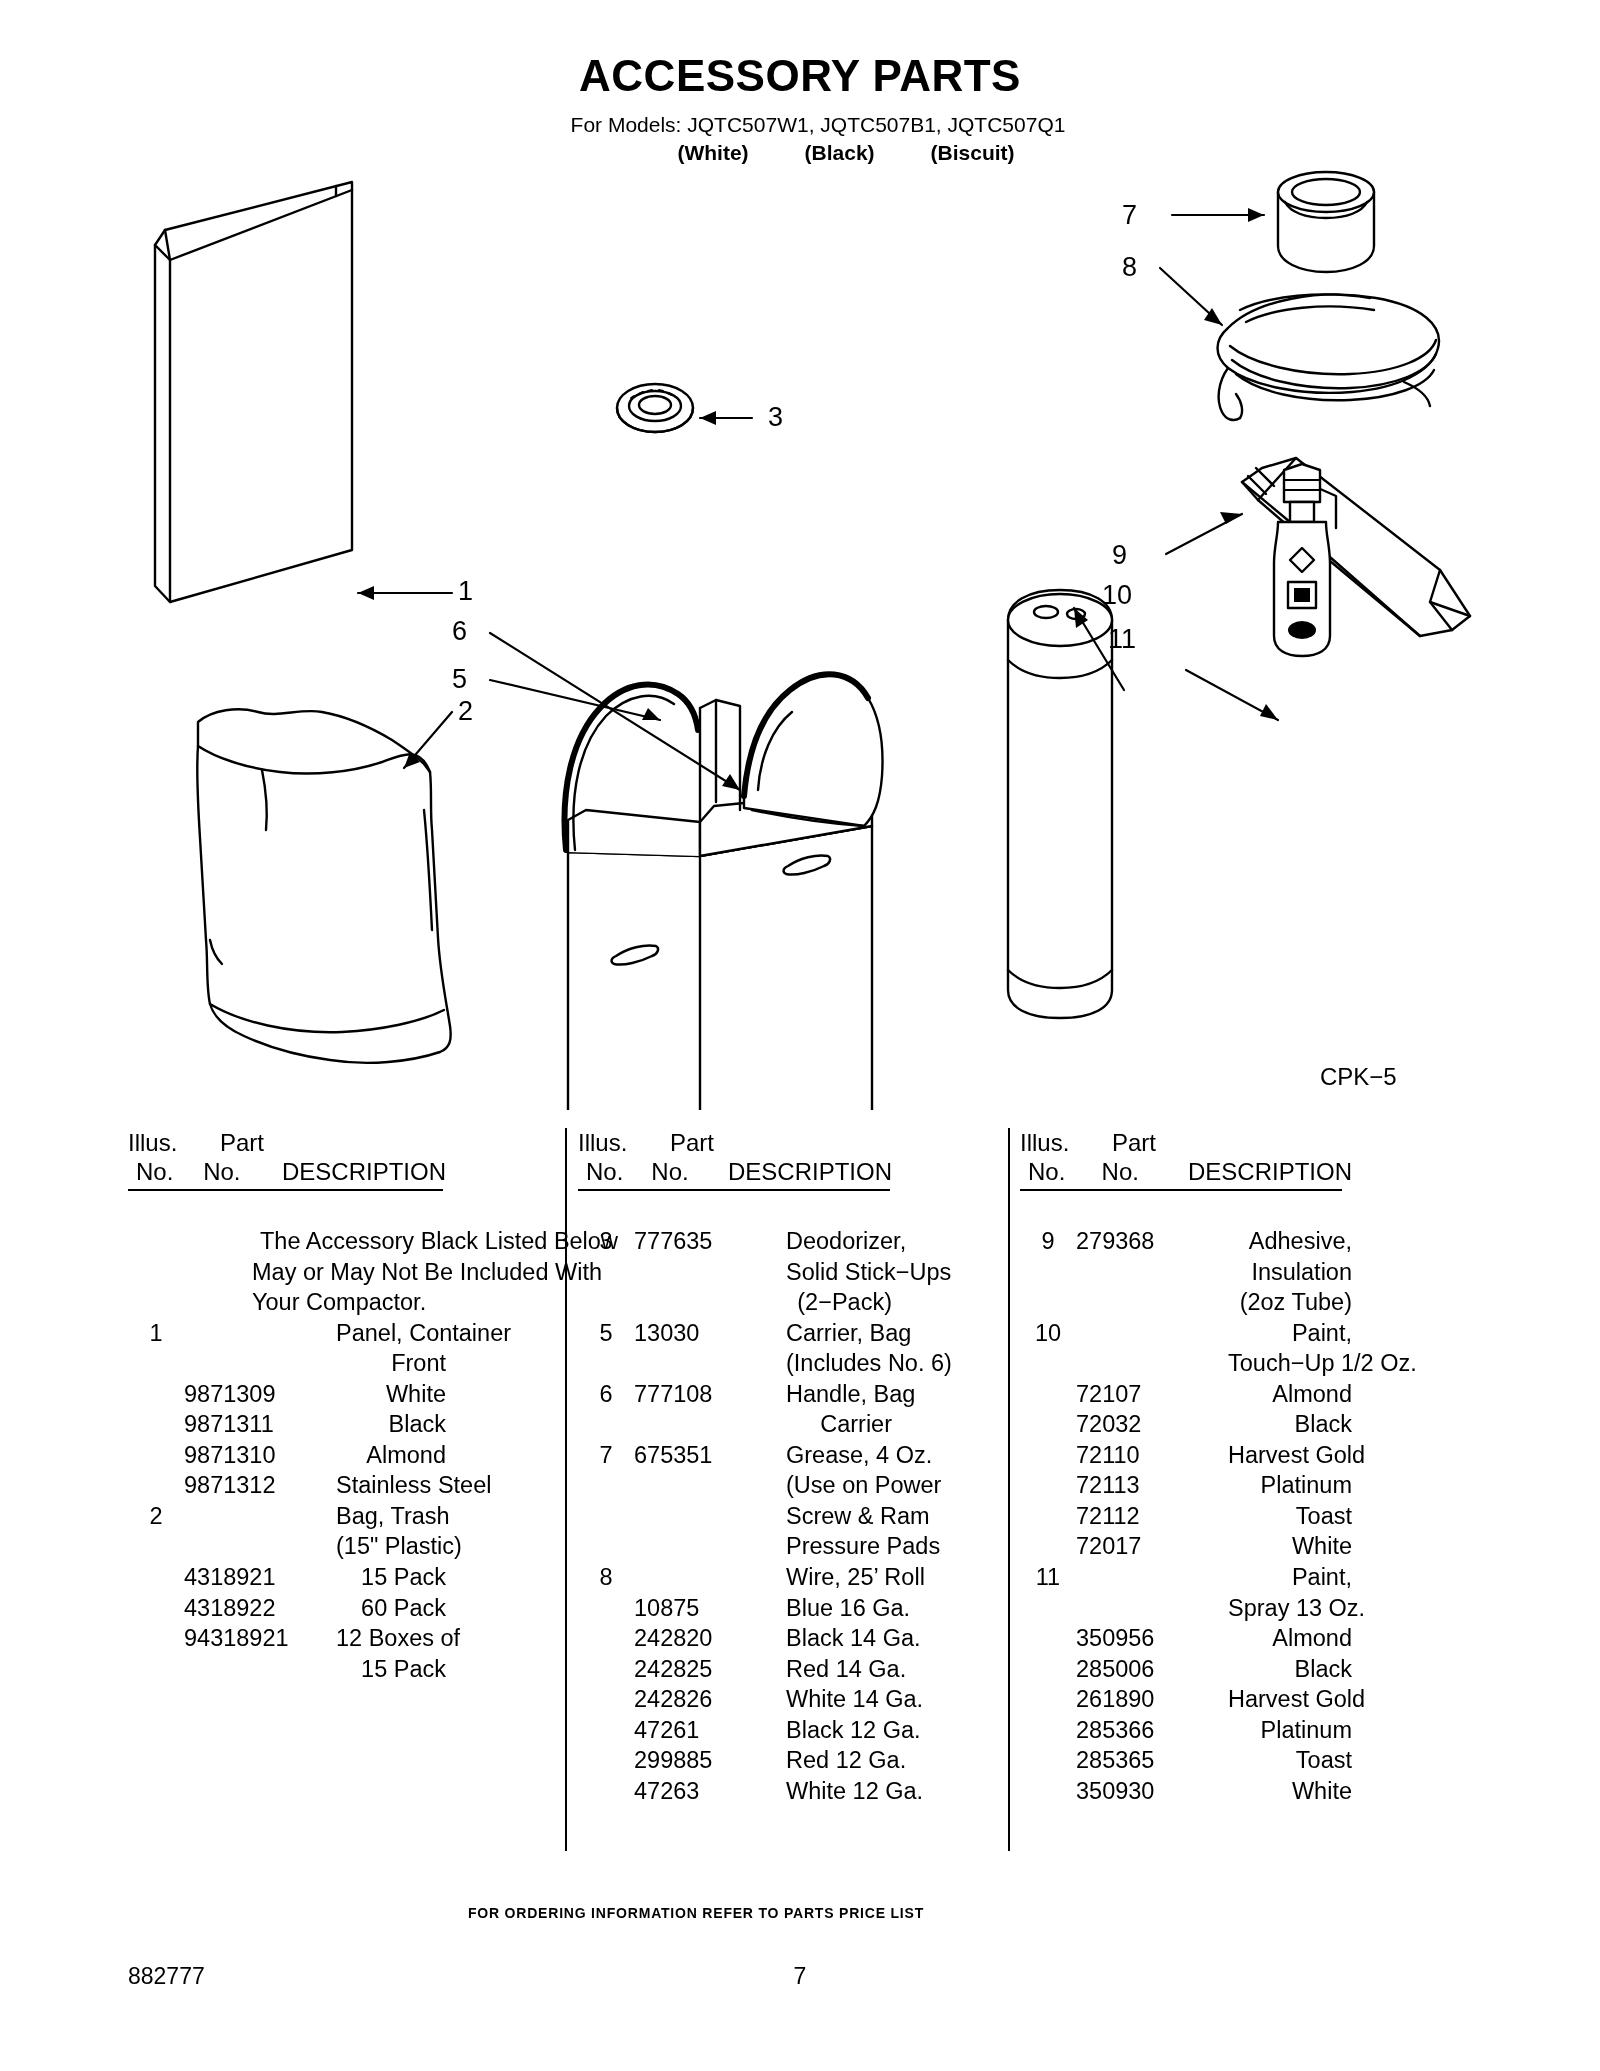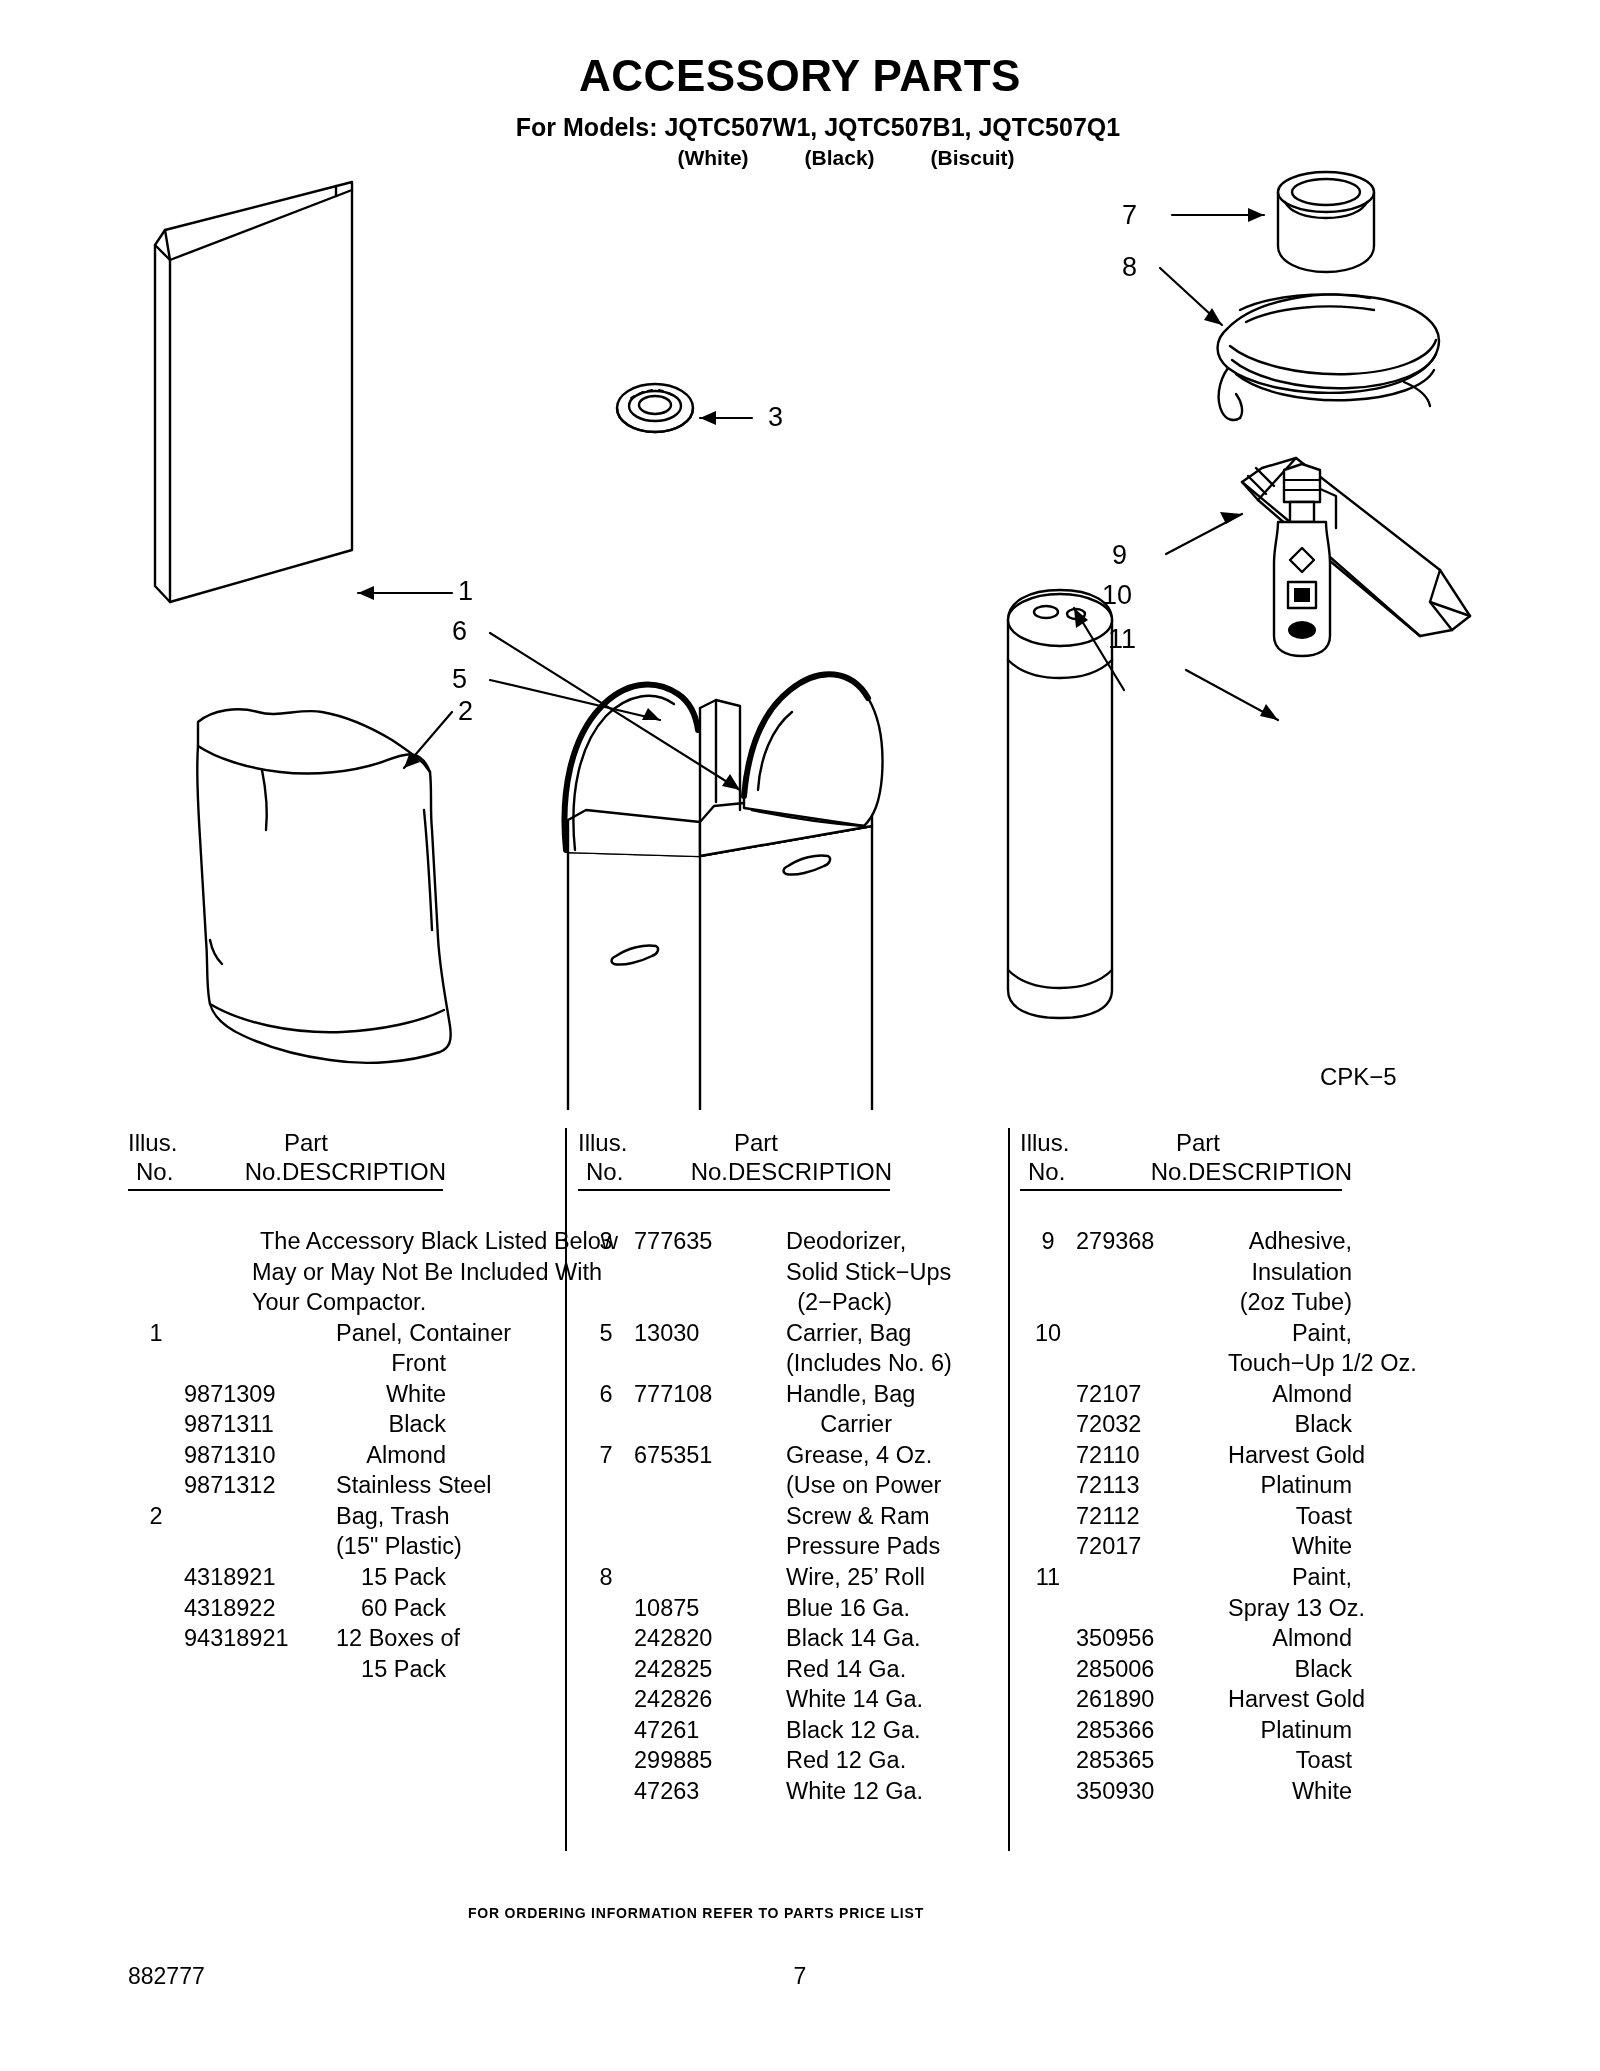--- a/index.html
+++ b/index.html
@@ -25,22 +25,22 @@
     text-align: center;
   }
   .doc-title {
     font-size: 44px;
     font-weight: bold;
     letter-spacing: 0.5px;
     line-height: 1.08;
     margin: 0;
   }
   .doc-models {
-    font-size: 25px;
-    font-weight: bold;
+    font-size: 21px;
+    font-weight: normal;
     margin-top: 12px;
     line-height: 1.25;
     margin-left: 36px;
   }
   .model-colors {
     font-size: 21px;
     font-weight: bold;
     line-height: 1.25;
     display: flex;
     justify-content: center;
@@ -108,21 +108,21 @@
     line-height: 1.22;
     position: relative;
     height: 78px;
   }
   .th-row1, .th-row2 {
     display: flex;
     white-space: pre;
   }
   .th-illus { width: 92px; }
   .th-illus.indent { padding-left: 8px; }
-  .th-part { width: 108px; text-align: right; }
+  .th-part { width: 108px; }
   .hrule {
     border-bottom: 2.5px solid #000;
     width: 100%;
     margin-top: 2px;
   }
   .col-1 .hrule { width: 315px; }
   .col-2 .hrule { width: 312px; }
   .col-3 .hrule { width: 322px; }
 
   .tbody {

